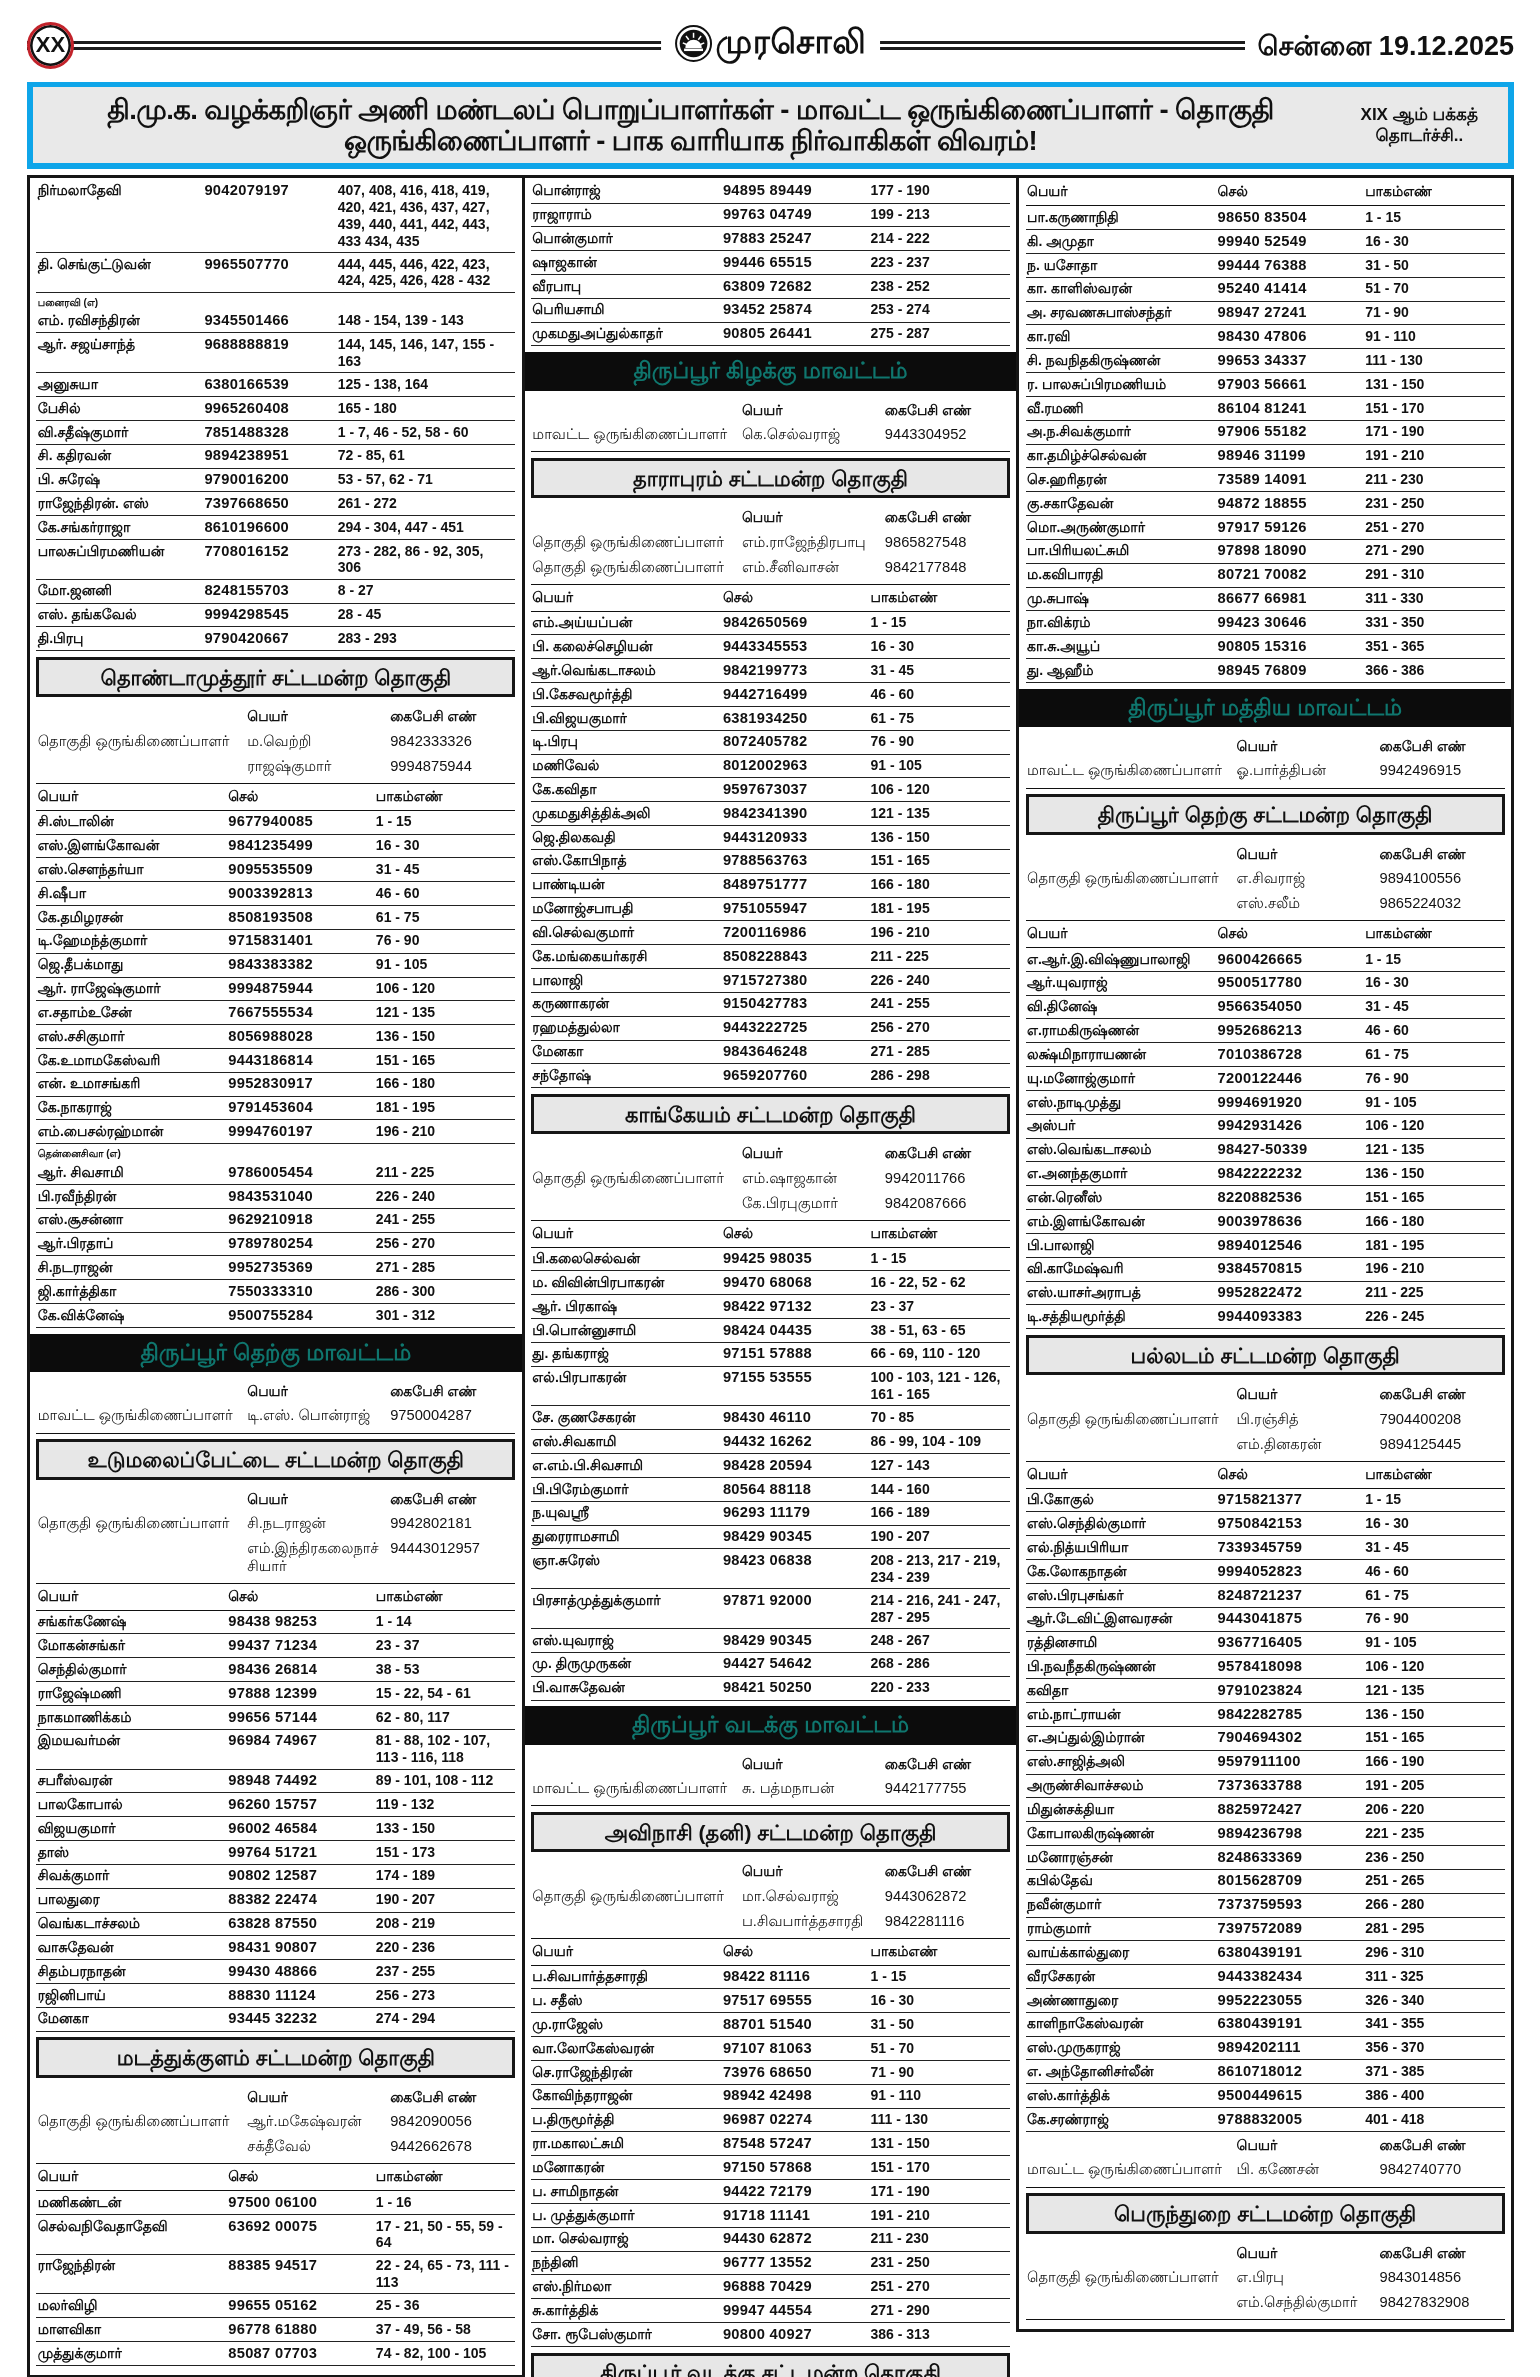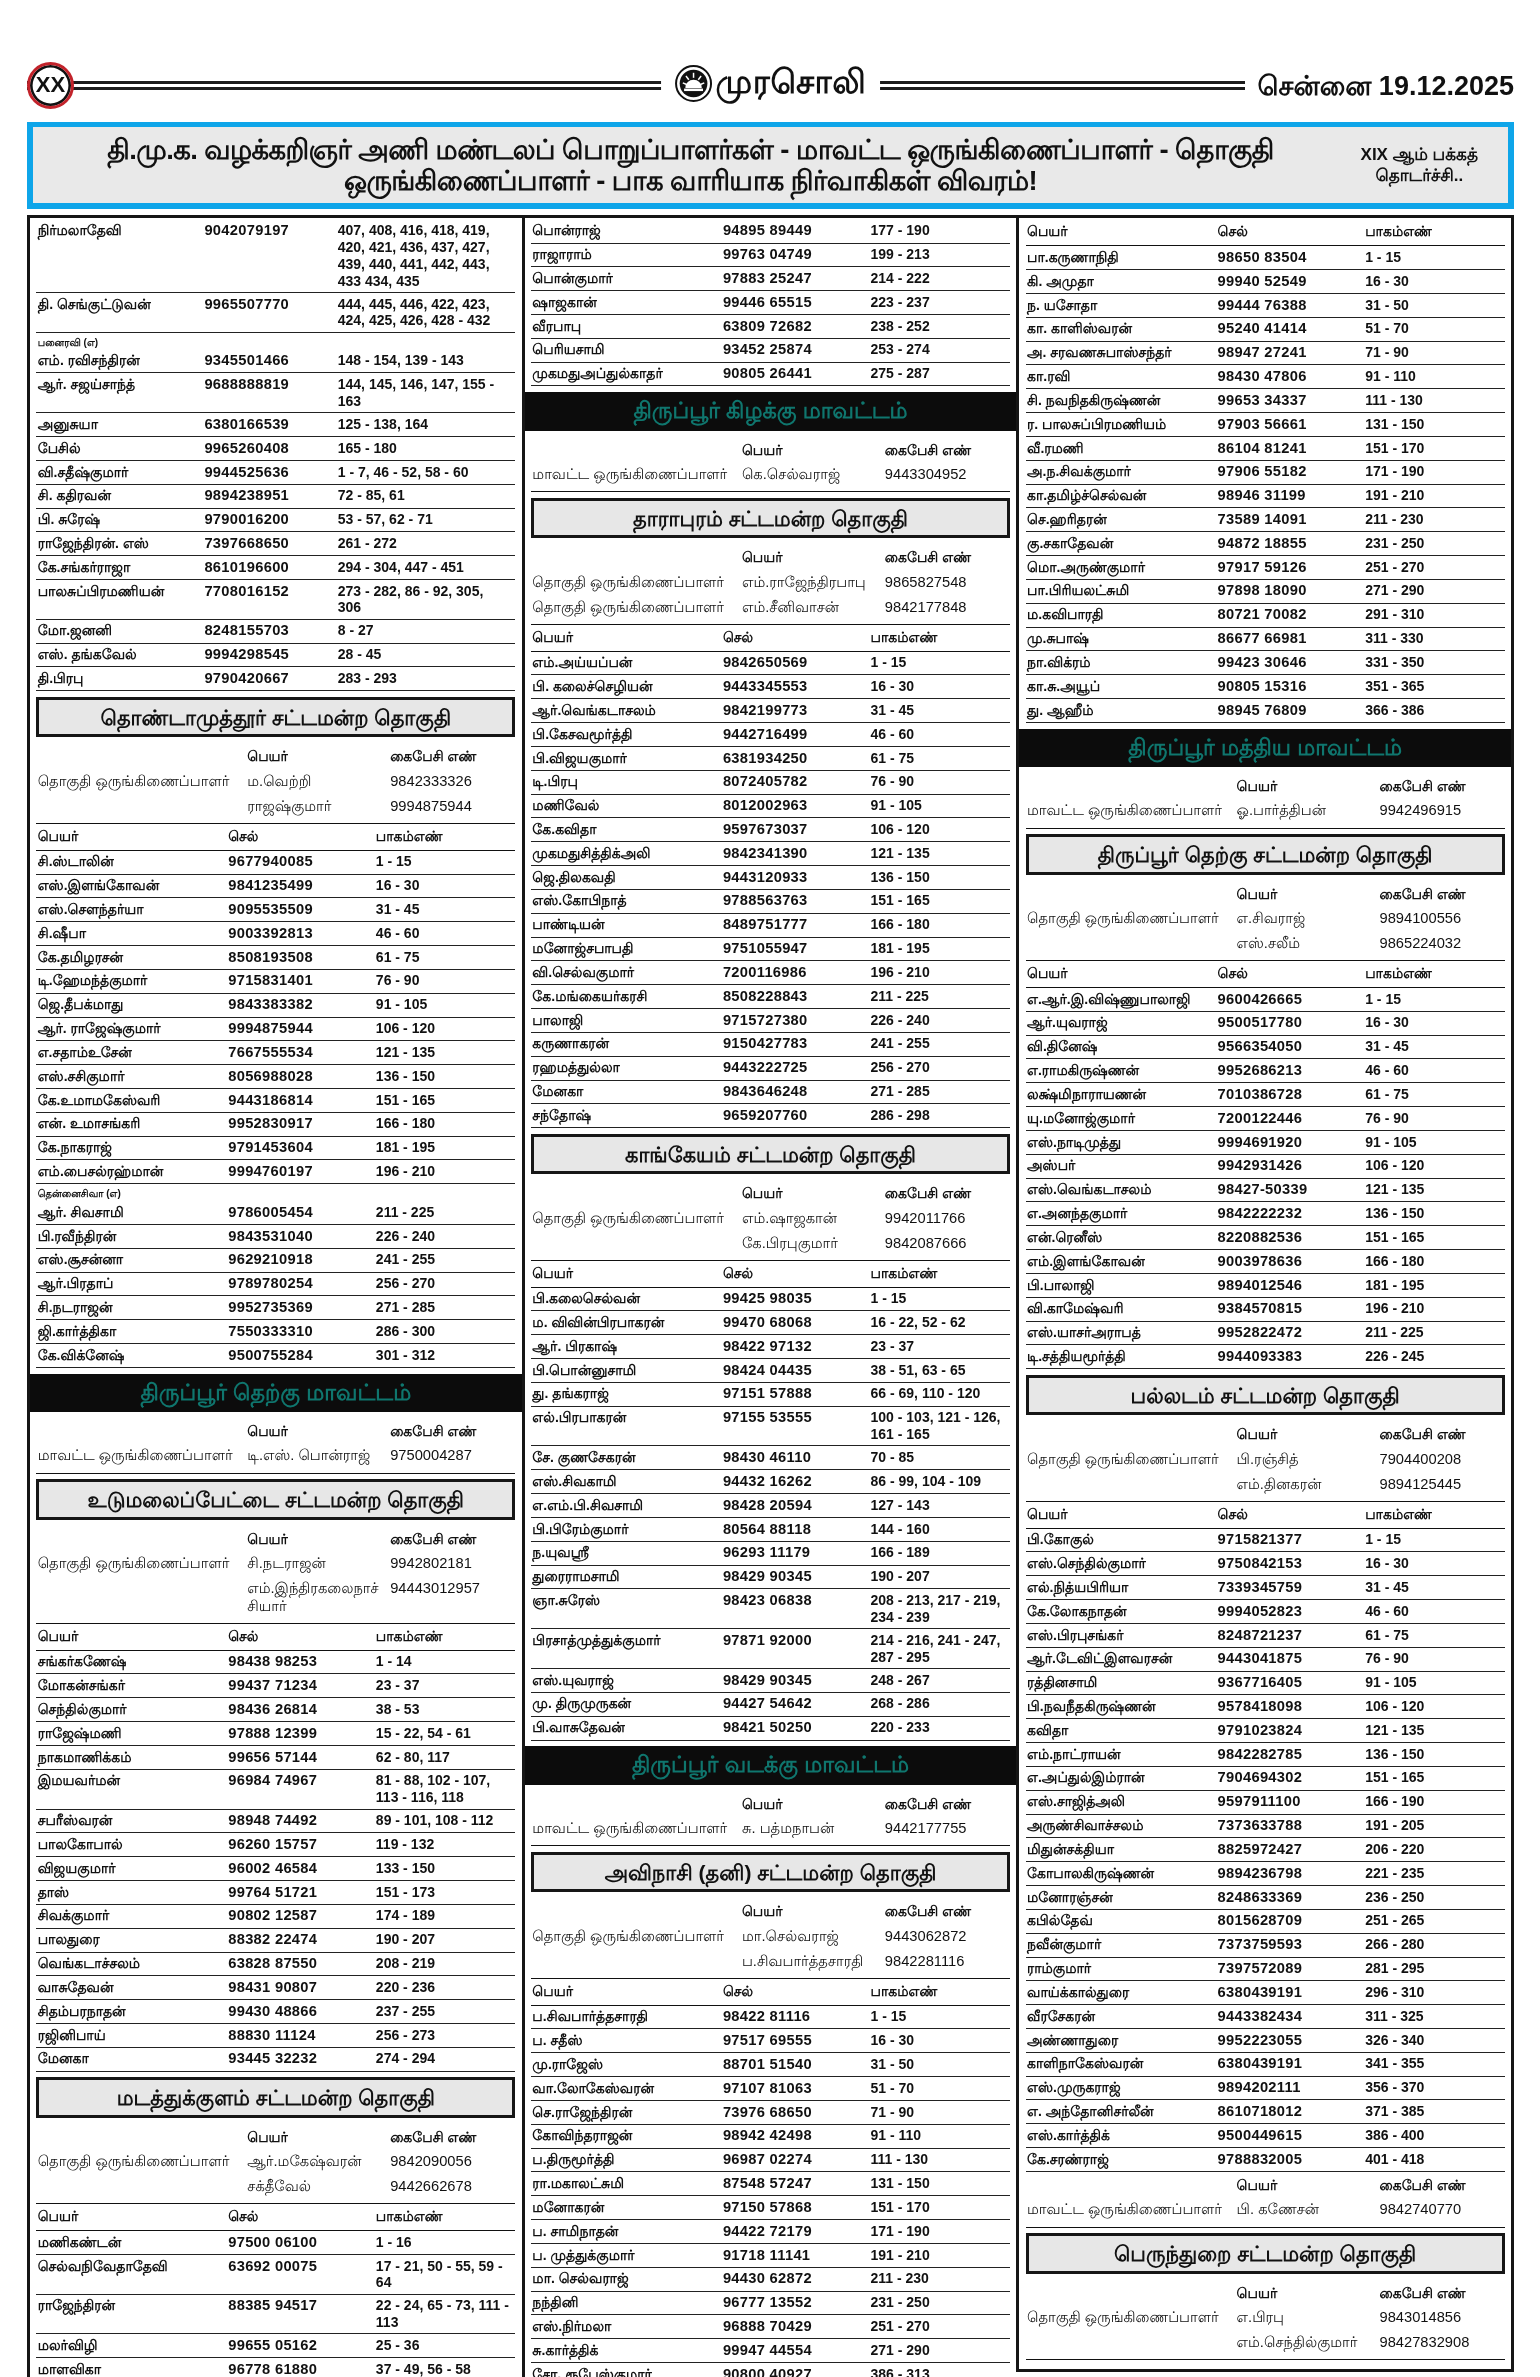--- a/index.html
+++ b/index.html
@@ -4,21 +4,21 @@
 <style>
   * { margin:0; padding:0; box-sizing:border-box; }
   body {
     width:1541px; height:2377px; overflow:hidden;
     background:#ffffff; color:#111;
     font-family:"Liberation Sans", sans-serif;
   }
   .page { padding:16.6px 27px 0; }
 
   
-  .masthead { position:relative; height:56px;margin-top:40px; }
+  .masthead { position:relative; height:56px; }
   .rule { position:absolute; left:0; right:0; top:24px; height:9px;
           border-top:3.8px solid #1b1b1b; border-bottom:3.8px solid #1b1b1b; }
   .page-badge { position:absolute; left:0; top:5.1px; width:47px; height:47px;
           border-radius:50%; border:3.8px solid #c2232b; background:#fff; z-index:2;
           display:flex; align-items:center; justify-content:center;
           font-weight:bold; font-size:22px; color:#111;
           box-shadow:0 0 0 2.6px #111 inset; }
   .brand { position:absolute; left:50%; top:6.4px; transform:translateX(-50%);
           background:#fff; padding:0 14px; z-index:2; display:flex; align-items:center; gap:4px; }
   .brand-logo { width:37px; height:37px; border-radius:50%; background:#fff;
@@ -129,21 +129,21 @@
           <div class="c-phone">6380166539</div>
           <div class="c-pages">125 - 138, 164</div>
         </div>
         <div class="t-row wide">
           <div class="c-name">பேசில்</div>
           <div class="c-phone">9965260408</div>
           <div class="c-pages">165 - 180</div>
         </div>
         <div class="t-row wide">
           <div class="c-name">வி.சதீஷ்குமார்</div>
-          <div class="c-phone">9944525636</div>
+          <div class="c-phone">7851488328</div>
           <div class="c-pages">1 - 7, 46 - 52, 58 - 60</div>
         </div>
         <div class="t-row wide">
           <div class="c-name">சி. கதிரவன்</div>
           <div class="c-phone">9894238951</div>
           <div class="c-pages">72 - 85, 61</div>
         </div>
         <div class="t-row wide">
           <div class="c-name">பி. சுரேஷ்</div>
           <div class="c-phone">9790016200</div>

